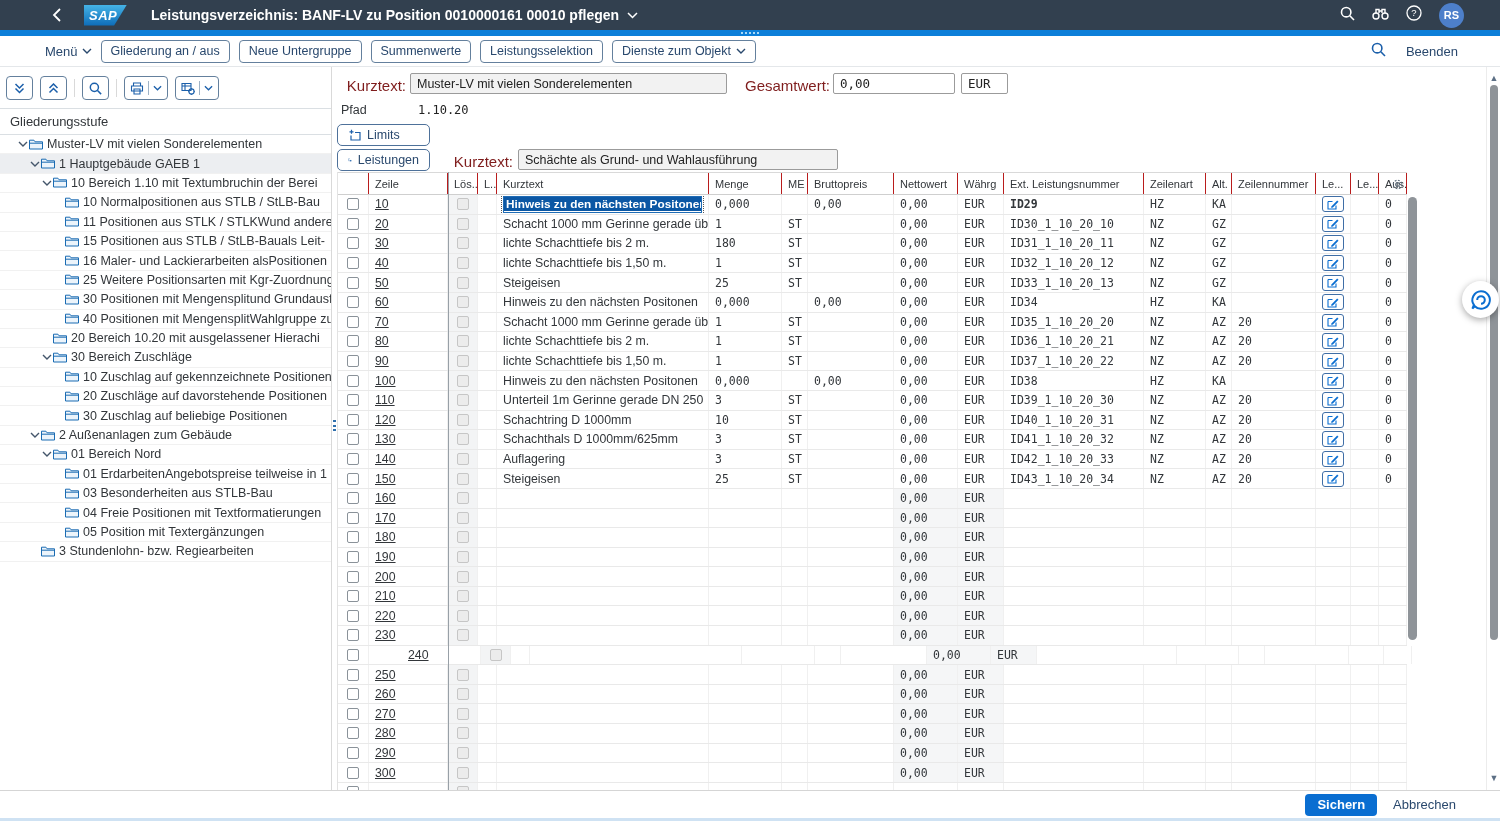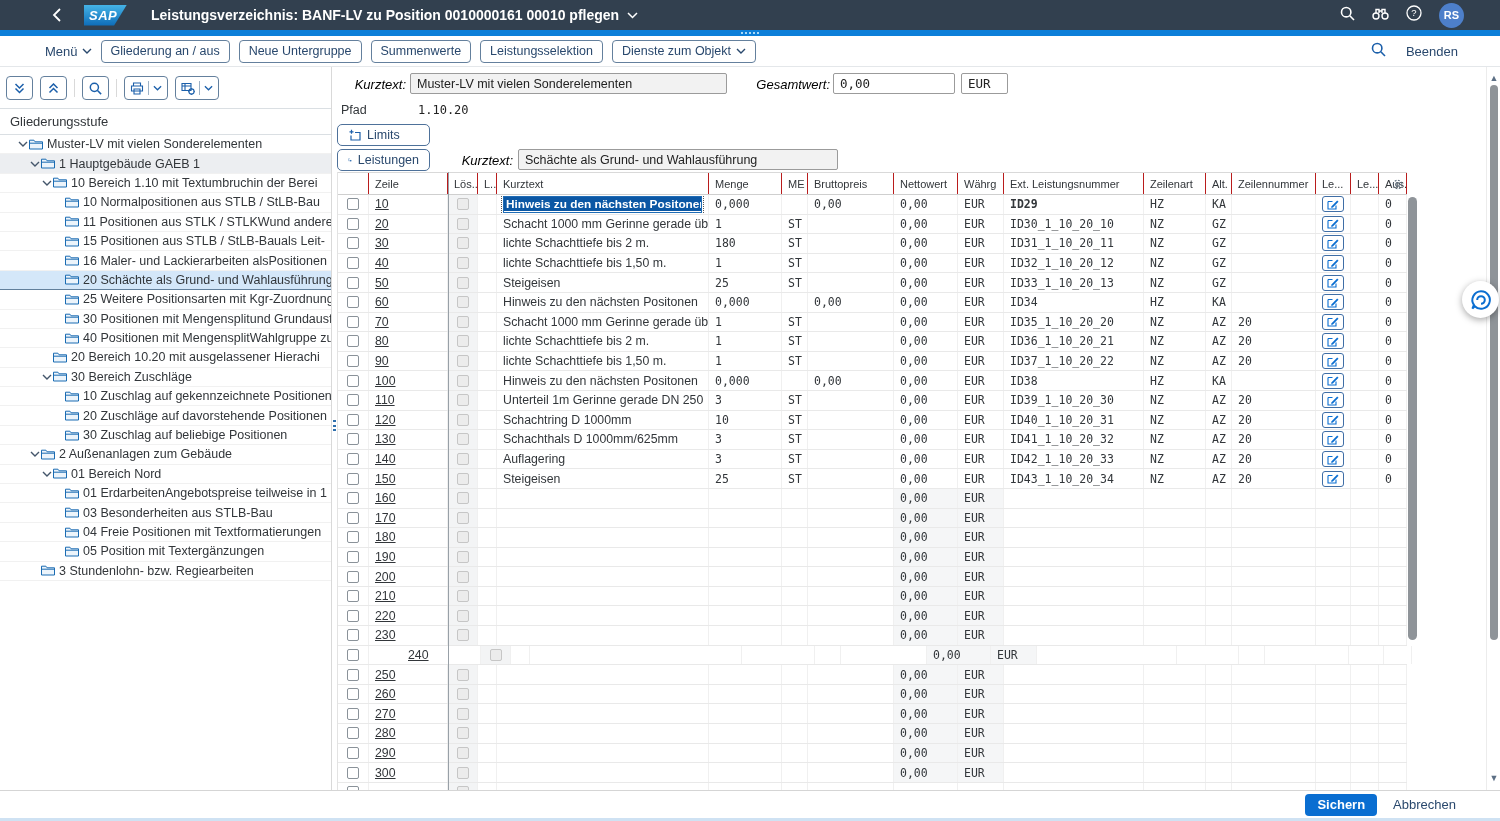--- a/index.html
+++ b/index.html
@@ -49,21 +49,21 @@
   .tree-row .fold { margin:0 4px 0 0; display:inline-flex; flex:none; }
   .tree-row.sel { background:#d4e7f9; border-bottom:1px solid #62809c; }
   .tree-row.hl { background:#eceef1; }
 
   
   .split-grip { position:absolute; left:333px; top:420px; width:3px; height:14px;
     background:repeating-linear-gradient(180deg,#2f6fad 0 2px,transparent 2px 4.6px); }
 
   
   .main { position:absolute; left:337px; top:67px; width:1163px; height:723px; background:#fff; }
-  .flabel { font-size:13px; color:#000000;font-style:italic; }
+  .flabel { font-size:15px; color:#7f1d1d; }
   .finput { height:21px; border:1px solid #9b9b9b; border-radius:2px; background:#fff; font-size:12.5px;
     color:#222; display:flex; align-items:center; padding:0 6px; white-space:nowrap; overflow:hidden; }
   .finput.ro { background:#f2f2f2; }
   .mono { font-family:"DejaVu Sans Mono", monospace; }
   .obtn { height:22px; border:1px solid #4e719a; border-radius:5px; background:#fff; color:#29486d;
     font-size:12.5px; display:inline-flex; align-items:center; gap:6px; padding:0 10px; }
 
   
   .twrap { position:absolute; left:0; top:105px; width:1082px; height:618px; overflow:hidden;
     border-left:1px solid #e3e3e3; }
@@ -299,30 +299,20 @@
       <div class="tree-row" style="padding-left: 52px;">
         <span class="exp"></span>
         <span class="fold">
           <svg width="14" height="11" viewBox="0 0 14 11">
             <path d="M.5 10V1.2h4.4l1.2 1.6h7.4V10z" fill="#ecf4fb" stroke="#1b6cb3"></path>
             <path d="M.5 4.2h13" stroke="#1b6cb3" fill="none"></path>
           </svg>
         </span>
         <span>16 Maler- und Lackierarbeiten alsPositionen</span>
       </div>
-      <div class="tree-row sel" style="padding-left: 52px;">
-        <span class="exp"></span>
-        <span class="fold">
-          <svg width="14" height="11" viewBox="0 0 14 11">
-            <path d="M.5 10V1.2h4.4l1.2 1.6h7.4V10z" fill="#ecf4fb" stroke="#1b6cb3"></path>
-            <path d="M.5 4.2h13" stroke="#1b6cb3" fill="none"></path>
-          </svg>
-        </span>
-        <span>20 Schächte als Grund- und Wahlausführung</span>
-      </div>
       <div class="tree-row" style="padding-left: 52px;">
         <span class="exp"></span>
         <span class="fold">
           <svg width="14" height="11" viewBox="0 0 14 11">
             <path d="M.5 10V1.2h4.4l1.2 1.6h7.4V10z" fill="#ecf4fb" stroke="#1b6cb3"></path>
             <path d="M.5 4.2h13" stroke="#1b6cb3" fill="none"></path>
           </svg>
         </span>
         <span>25 Weitere Positionsarten mit Kgr-Zuordnung</span>
       </div>

